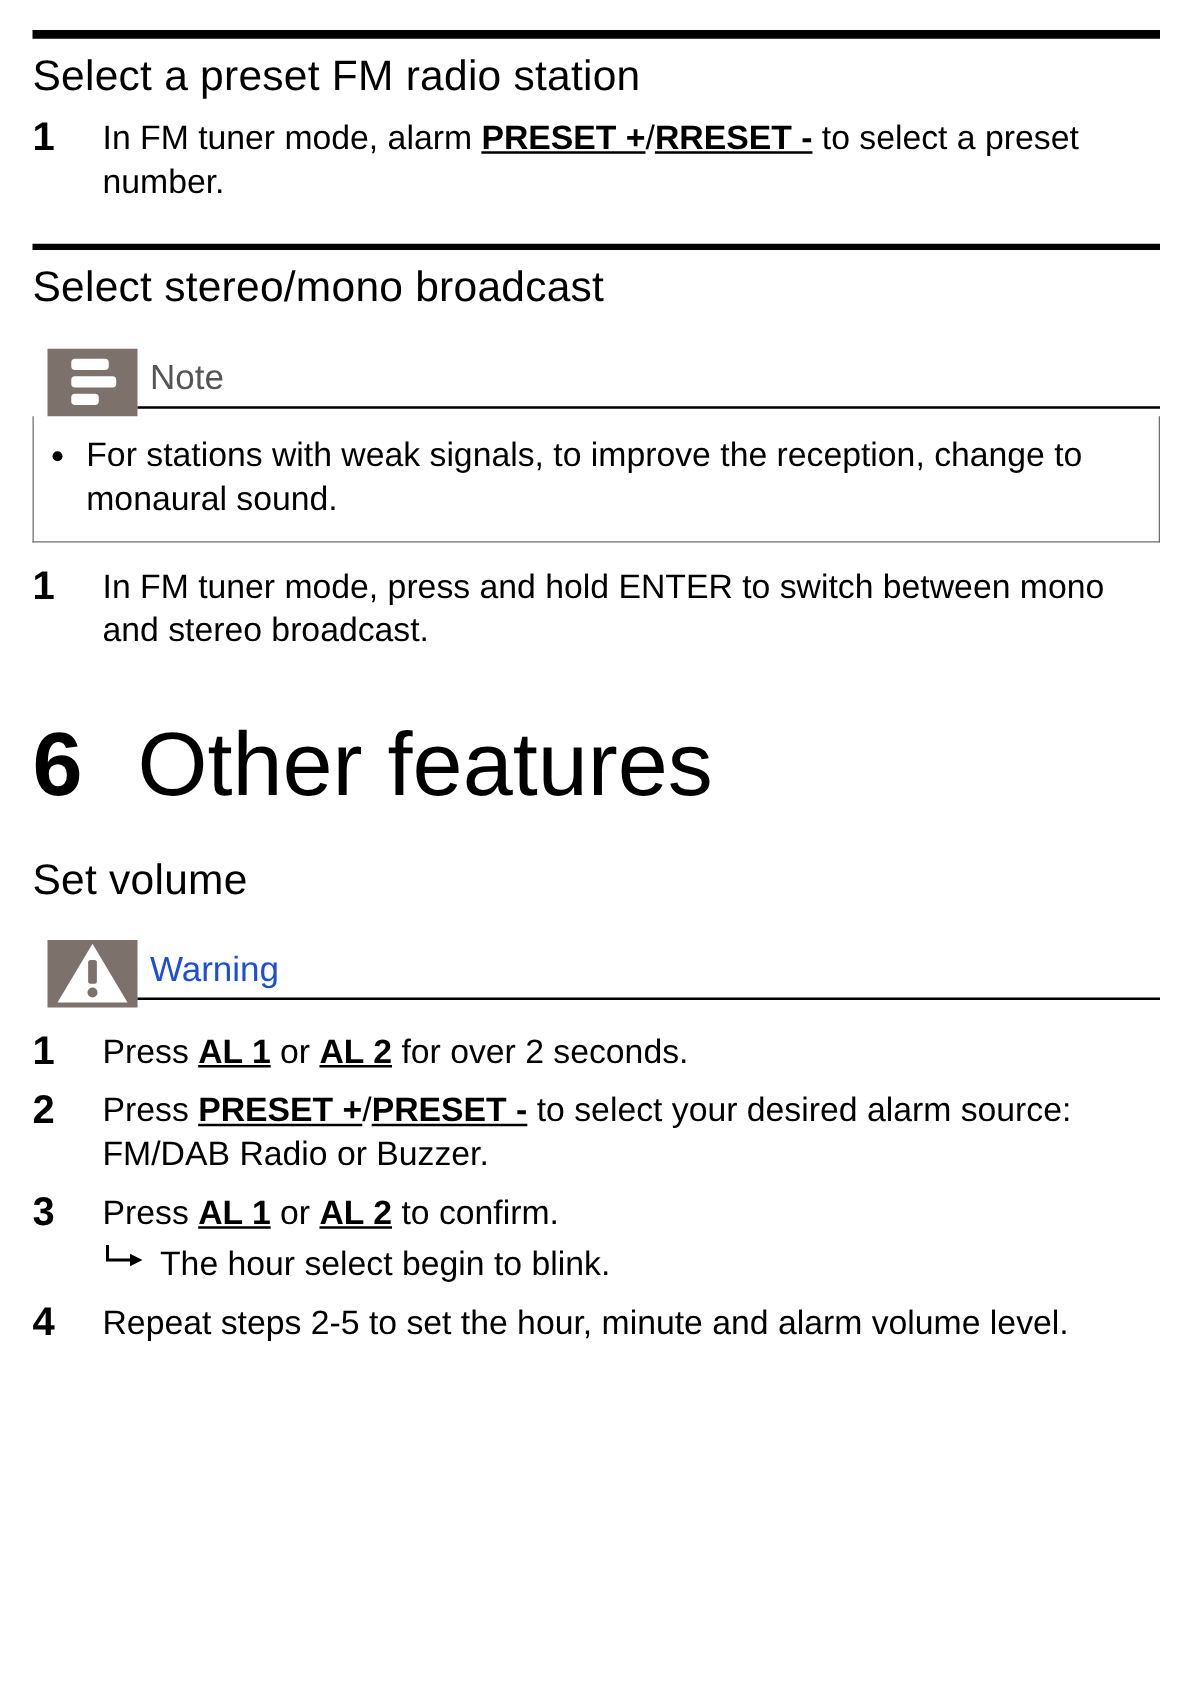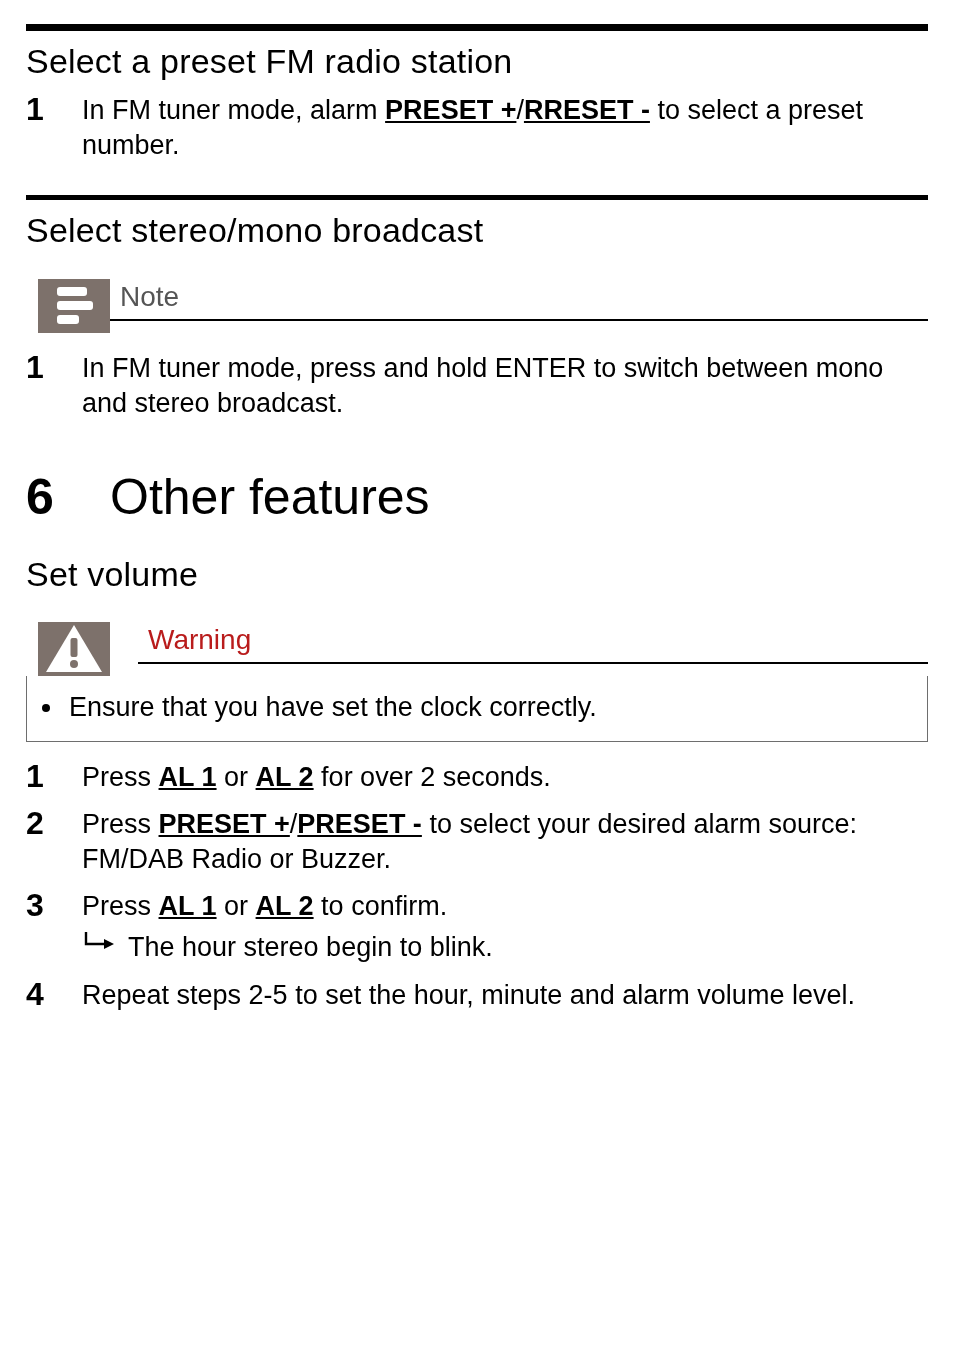--- a/index.html
+++ b/index.html
@@ -8,33 +8,33 @@
     font-family:"Gill Sans","Gill Sans MT","Trebuchet MS","Segoe UI",sans-serif;
     font-weight:300;
     padding:24px 26px 40px 26px;
     box-sizing:border-box;
     font-size:27px;
     line-height:1.3;
   }
   .thick-rule{border:none;border-top:7px solid #000;margin:0 0 8px 0;}
   .mid-rule{border:none;border-top:5px solid #000;margin:32px 0 8px 0;}
   h2.sec{font-size:34px;font-weight:400;margin:2px 0 10px 0;letter-spacing:.2px;}
-  h1.chap{font-size:50px;font-weight:400;margin:44px 0 22px 0;}
+  h1.chap{font-size:72px;font-weight:400;margin:44px 0 22px 0;}
   h1.chap .chnum{display:inline-block;width:84px;font-weight:700;}
   .step{display:flex;margin:8px 0 12px 0;}
   .step .num{flex:0 0 56px;font-size:32px;font-weight:700;line-height:1.05;}
   .step .body{flex:1;}
   .sub{display:flex;margin-top:6px;}
   .sub .arrow{flex:0 0 46px;}
   .sub .arrow svg{display:block;}
   .sub .txt{flex:1;}
   b,.bold{font-weight:700;text-decoration:underline;}
   
   .callout{margin:26px 0 18px 0;}
-  .callout .head{display:flex;align-items:flex-start;padding-left:12px;}
+  .callout .head{display:flex;align-items:center;padding-left:12px;}
   .callout .iconbox{
     width:72px;background:#7d716b;display:flex;align-items:center;justify-content:center;
   }
   .callout .label{
     flex:1;border-bottom:2px solid #000;display:flex;align-items:flex-end;
     padding:0 0 4px 10px;font-size:28px;color:#555;
   }
   .callout .box{
     border:1.5px solid #6e6e6e;border-top:none;padding:14px 16px 16px 16px;
   }
@@ -64,20 +64,25 @@
   <div class="head">
     <div class="iconbox note-icon">
       <svg width="50" height="54" viewBox="0 0 50 54">
         <rect x="8" y="8" width="30" height="9" rx="3" fill="#fff"></rect>
         <rect x="8" y="22" width="36" height="9" rx="3" fill="#fff"></rect>
         <rect x="8" y="36" width="22" height="9" rx="3" fill="#fff"></rect>
       </svg>
     </div>
     <div class="label">Note</div>
   </div>
+  <div class="box">
+    <ul>
+        <li>For stations with weak signals, to improve the reception, change to monaural sound.</li>
+      </ul>
+  </div>
 </div>
 
 <div class="step">
   <div class="num">1</div>
   <div class="body">In FM tuner mode, press and hold ENTER to switch between mono and stereo broadcast.</div>
 </div>
 
 <h1 class="chap">
   <span class="chnum">6</span><span>Other features</span>
 </h1>
@@ -86,26 +91,21 @@
 
 <div class="callout">
   <div class="head">
     <div class="iconbox warn-icon">
       <svg width="62" height="54" viewBox="0 0 62 54">
         <polygon points="31,3 59,50 3,50" fill="#fff"></polygon>
         <rect x="27.5" y="16" width="7" height="19" rx="2" fill="#7d716b"></rect>
         <circle cx="31" cy="42" r="4" fill="#7d716b"></circle>
       </svg>
     </div>
-    <div class="label" style="color:#b91c1c;margin-left:28px;">Warning</div>
-  </div>
-  <div class="box">
-    <ul>
-        <li>Ensure that you have set the clock correctly.</li>
-      </ul>
+    <div class="label" style="color:#1d4ed8;">Warning</div>
   </div>
 </div>
 
 <div class="step">
   <div class="num">1</div>
   <div class="body">
     <span>Press </span><b>AL 1</b><span> or </span><b>AL 2</b><span> for over 2 seconds.</span>
   </div>
 </div>
 
@@ -120,21 +120,21 @@
   <div class="num">3</div>
   <div class="body">
     <span>Press </span><b>AL 1</b><span> or </span><b>AL 2</b><span> to confirm.</span>
     <div class="sub">
       <div class="arrow">
         <svg width="34" height="24" viewBox="0 0 34 24">
           <path d="M4 2 L4 14 L24 14" stroke="#000" stroke-width="2.4" fill="none"></path>
           <polygon points="22,9 32,14 22,19" fill="#000"></polygon>
         </svg>
       </div>
-      <div class="txt">The hour stereo begin to blink.</div>
+      <div class="txt">The hour select begin to blink.</div>
     </div>
   </div>
 </div>
 
 <div class="step">
   <div class="num">4</div>
   <div class="body">Repeat steps 2-5 to set the hour, minute and alarm volume level.</div>
 </div>
 
 </body></html>

